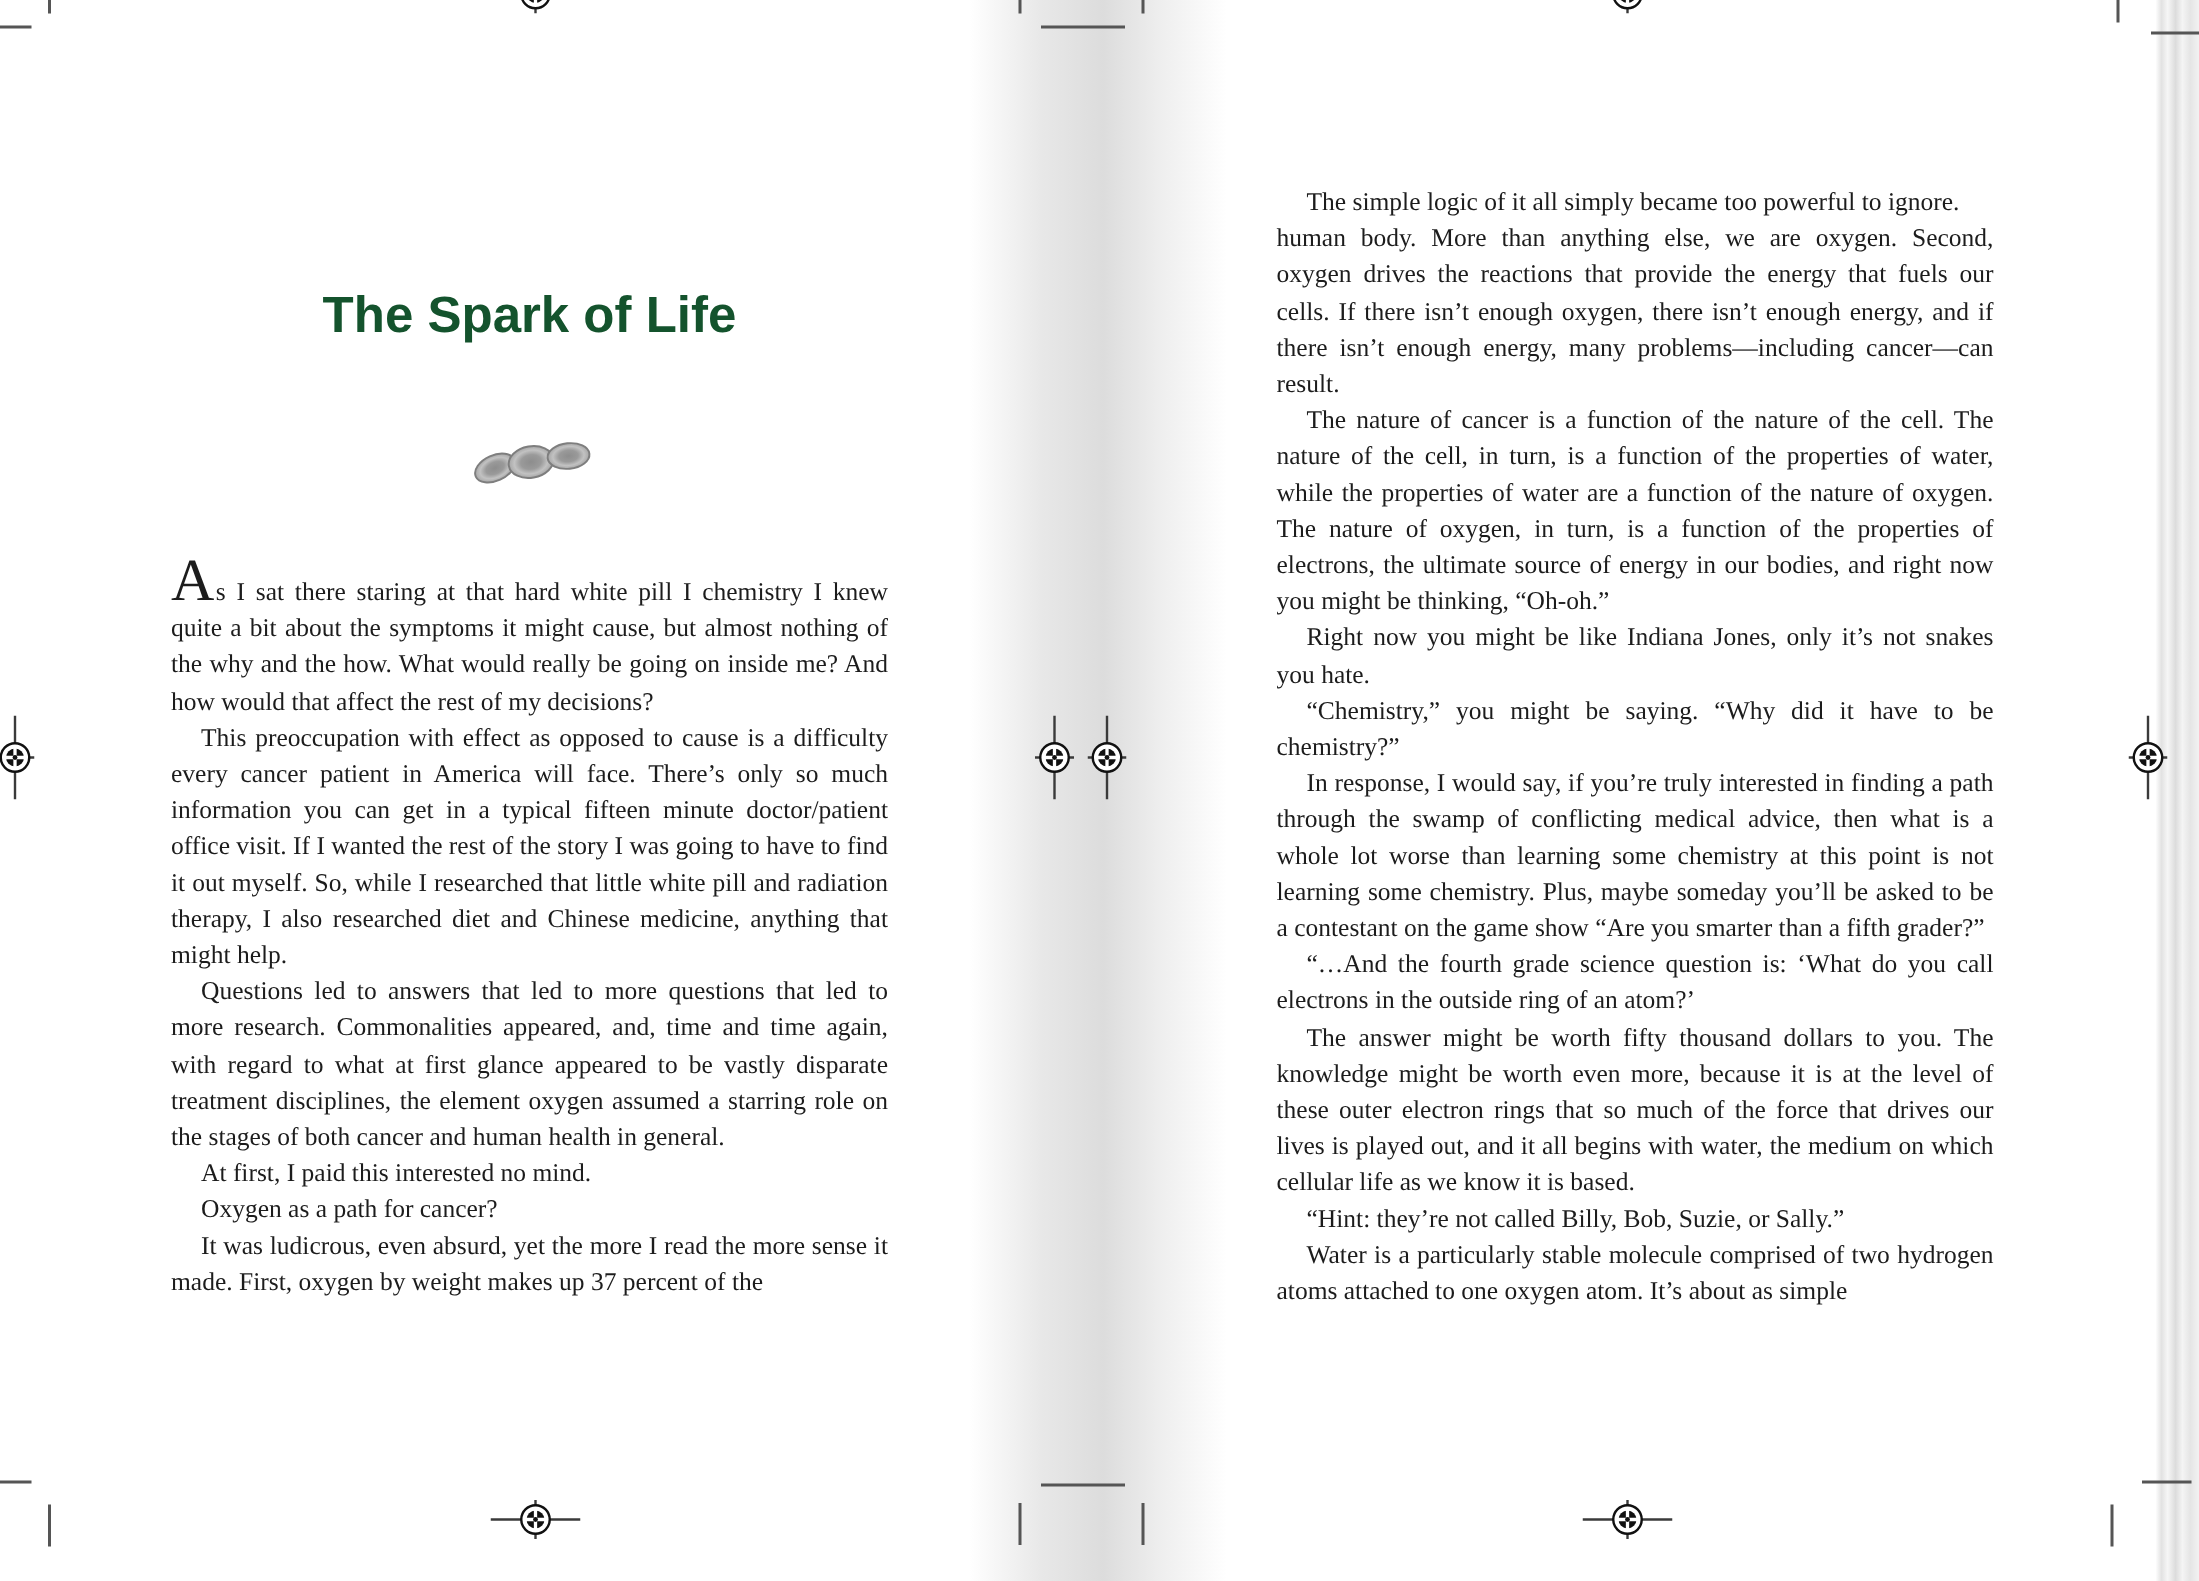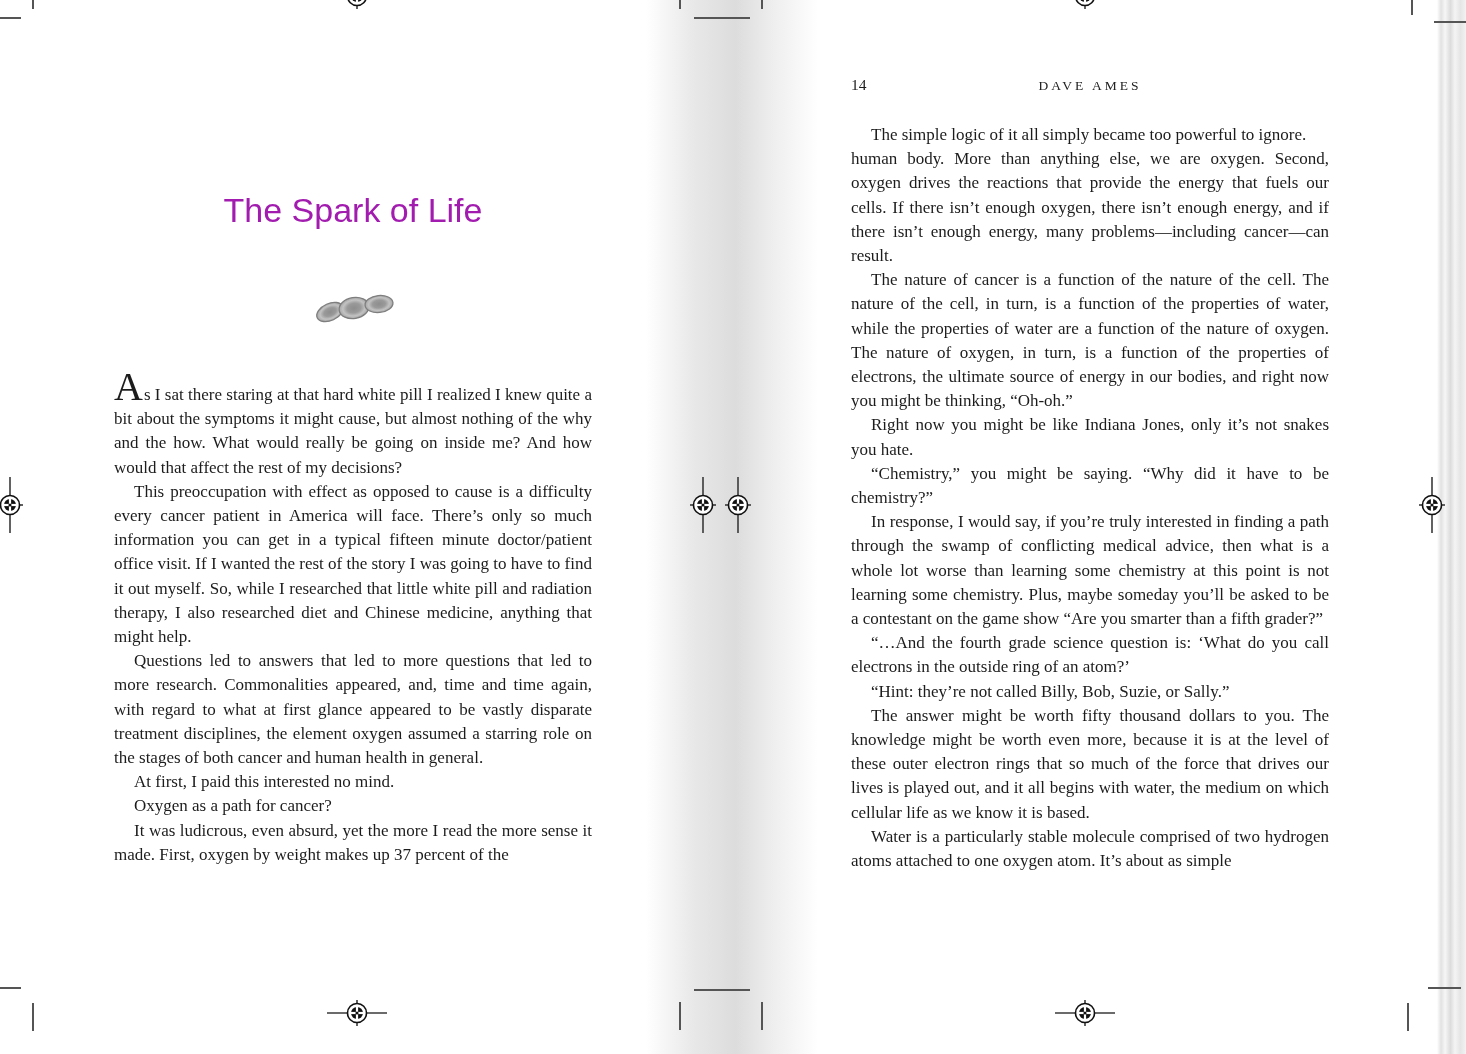--- a/index.html
+++ b/index.html
@@ -29,21 +29,21 @@
   }
 
   
   .col{position:absolute;width:478px;}
   .col-left{left:114px;top:0;height:100%;}
   .col-right{left:851px;top:0;height:100%;}
 
   .chapter-title{
     position:absolute;left:0;top:191px;width:100%;margin:0;
     text-align:center;font-family:"Liberation Sans","DejaVu Sans",sans-serif;
-    font-weight:normal;font-size:34px;letter-spacing:0px;color:#a21caf;
+    font-weight:bold;font-size:34px;letter-spacing:0px;color:#14532d;
   }
   .ornament{position:absolute;left:199px;top:291px;width:84px;height:36px;}
 
   .body-text{position:absolute;left:0;width:478px;text-align:justify;
     font-size:17px;line-height:24.2px;}
   .body-left{top:383px;}
   .body-right{top:123px;}
   .para{margin:0;padding:0;}
   .para.indent{text-indent:20px;}
   .initial{font-size:40px;line-height:1px;letter-spacing:1px;}
@@ -81,45 +81,41 @@
           <stop offset="85%" stop-color="#a4a4a4"></stop>
           <stop offset="100%" stop-color="#8a8a8a"></stop>
         </radialGradient>
       </defs>
       <ellipse cx="17" cy="21" rx="14" ry="8.5" fill="url(#cellGrad)" stroke="#7e7e7e" stroke-width="1.3" transform="rotate(-24 17 21)"></ellipse>
       <ellipse cx="41" cy="17" rx="15" ry="10.5" fill="url(#cellGrad)" stroke="#7e7e7e" stroke-width="1.3" transform="rotate(-10 41 17)"></ellipse>
       <ellipse cx="66" cy="13" rx="14" ry="8.5" fill="url(#cellGrad)" stroke="#7e7e7e" stroke-width="1.3" transform="rotate(-6 66 13)"></ellipse>
     </svg>
 
     <div class="body-text body-left">
-      <p class="para lead"><span class="initial">A</span><span>s I sat there staring at that hard white pill I realized I knew quite a bit about the symptoms it might cause, but almost nothing of the why and the how. What would really be going on inside me? And how would that affect the rest of my decisions?</span></p>
+      <p class="para lead"><span class="initial">A</span><span>s I sat there staring at that hard white pill I chemistry I knew quite a bit about the symptoms it might cause, but almost nothing of the why and the how. What would really be going on inside me? And how would that affect the rest of my decisions?</span></p>
       <p class="para indent">This preoccupation with effect as opposed to cause is a difficulty every cancer patient in America will face. There’s only so much information you can get in a typical fifteen minute doctor/patient office visit. If I wanted the rest of the story I was going to have to find it out myself. So, while I researched that little white pill and radiation therapy, I also researched diet and Chinese medicine, anything that might help.</p>
       <p class="para indent">Questions led to answers that led to more questions that led to more research. Commonalities appeared, and, time and time again, with regard to what at first glance appeared to be vastly disparate treatment disciplines, the element oxygen assumed a starring role on the stages of both cancer and human health in general.</p>
       <p class="para indent">At first, I paid this interested no mind.</p>
       <p class="para indent">Oxygen as a path for cancer?</p>
       <p class="para indent">It was ludicrous, even absurd, yet the more I read the more sense it made. First, oxygen by weight makes up 37 percent of the</p>
     </div>
   </div>
 
   <div class="col col-right">
-    <div class="running-header">
-      <span class="folio">14</span>
-      <span class="header-title">DAVE AMES</span>
-    </div>
 
     <div class="body-text body-right">
       <p class="para indent">The simple logic of it all simply became too powerful to ignore.</p>
       <p class="para">human body. More than anything else, we are oxygen. Second, oxygen drives the reactions that provide the energy that fuels our cells. If there isn’t enough oxygen, there isn’t enough energy, and if there isn’t enough energy, many problems—including cancer—can result.</p>
       <p class="para indent">The nature of cancer is a function of the nature of the cell. The nature of the cell, in turn, is a function of the properties of water, while the properties of water are a function of the nature of oxygen. The nature of oxygen, in turn, is a function of the properties of electrons, the ultimate source of energy in our bodies, and right now you might be thinking, “Oh-oh.”</p>
       <p class="para indent">Right now you might be like Indiana Jones, only it’s not snakes you hate.</p>
       <p class="para indent">“Chemistry,” you might be saying. “Why did it have to be chemistry?”</p>
       <p class="para indent">In response, I would say, if you’re truly interested in finding a path through the swamp of conflicting medical advice, then what is a whole lot worse than learning some chemistry at this point is not learning some chemistry. Plus, maybe someday you’ll be asked to be a contestant on the game show “Are you smarter than a fifth grader?”</p>
       <p class="para indent">“…And the fourth grade science question is: ‘What do you call electrons in the outside ring of an atom?’</p>
+      <p class="para indent">The answer might be worth fifty thousand dollars to you. The knowledge might be worth even more, because it is at the level of these outer electron rings that so much of the force that drives our lives is played out, and it all begins with water, the medium on which cellular life as we know it is based.</p>
       <p class="para indent">“Hint: they’re not called Billy, Bob, Suzie, or Sally.”</p>
-      <p class="para indent">The answer might be worth fifty thousand dollars to you. The knowledge might be worth even more, because it is at the level of these outer electron rings that so much of the force that drives our lives is played out, and it all begins with water, the medium on which cellular life as we know it is based.</p>
       <p class="para indent">Water is a particularly stable molecule comprised of two hydrogen atoms attached to one oxygen atom. It’s about as simple</p>
     </div>
   </div>
 
   <div class="mark" style="left:-3px;top:477px;">
     <svg width="26" height="56" viewBox="0 0 26 56">
       <line x1="13" y1="0" x2="13" y2="56" stroke="#3a3a3a" stroke-width="1.6"></line>
       <line x1="0" y1="28" x2="26" y2="28" stroke="#3a3a3a" stroke-width="1.6"></line>
       <circle cx="13" cy="28" r="9.5" fill="#ffffff" stroke="#111111" stroke-width="1.6"></circle>
       <circle cx="13" cy="28" r="6" fill="#111111"></circle>

